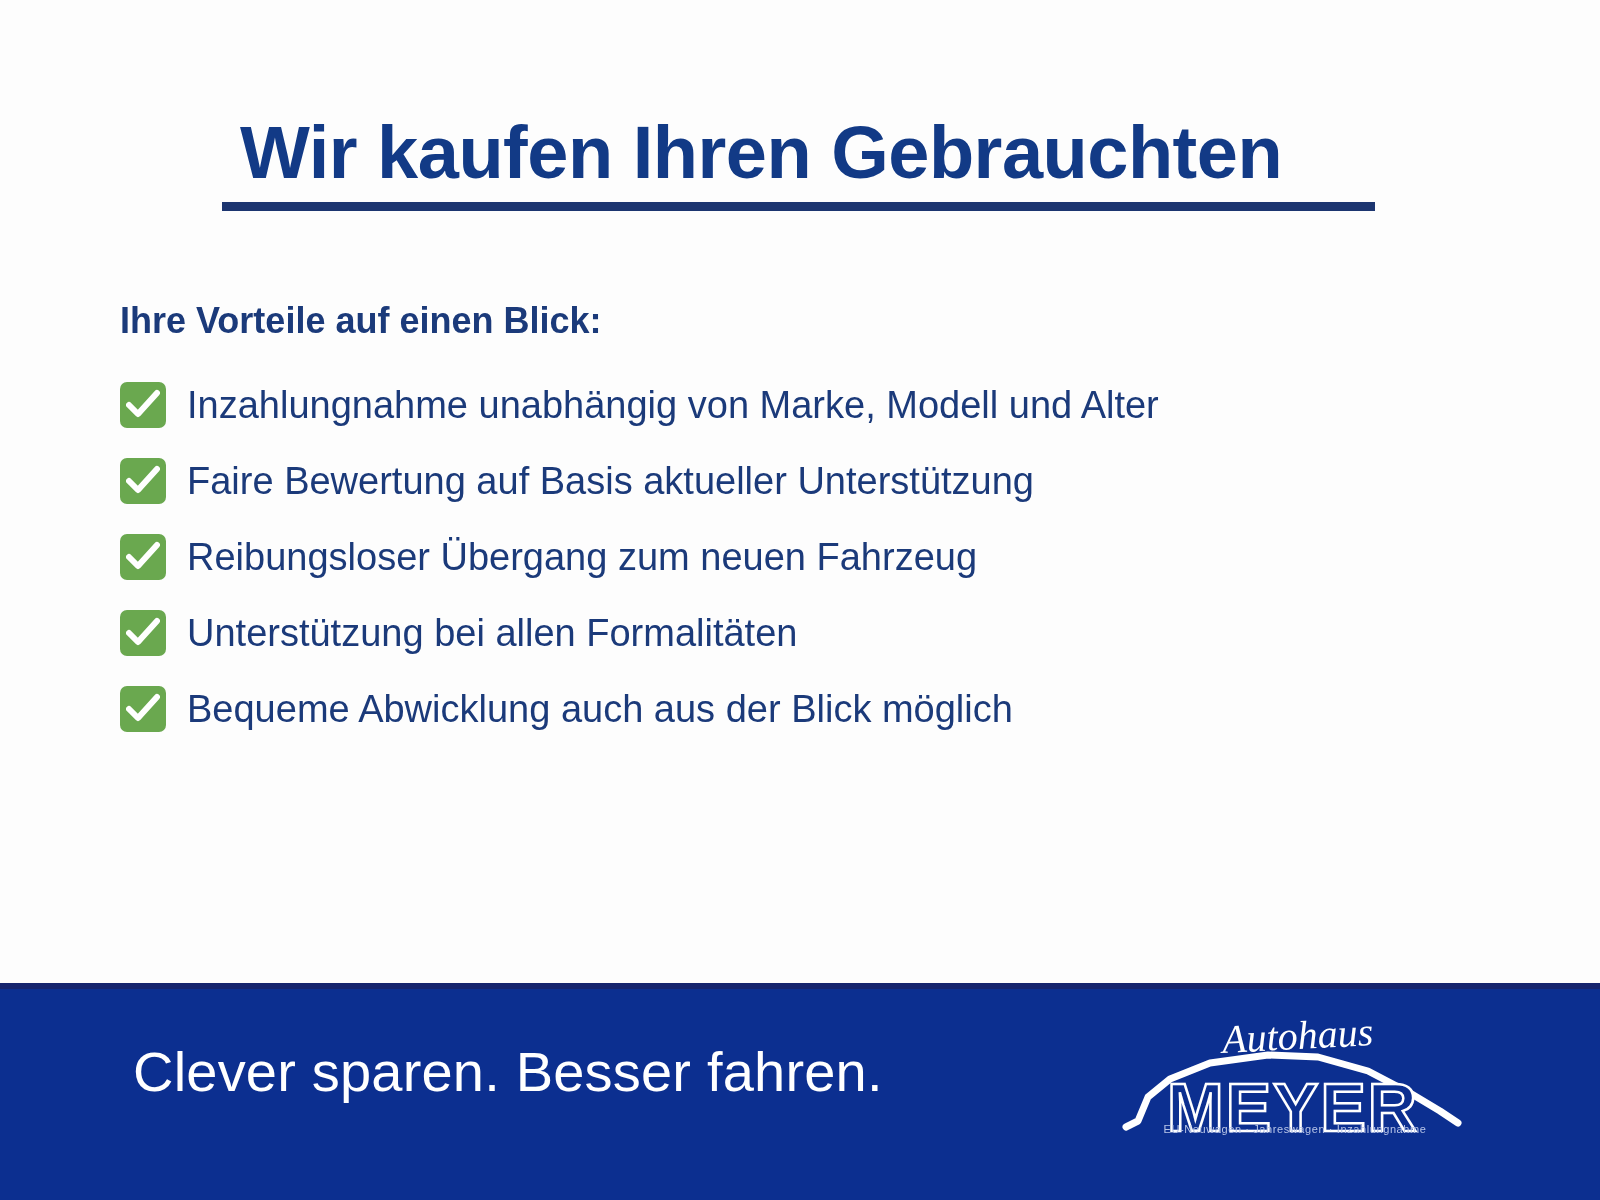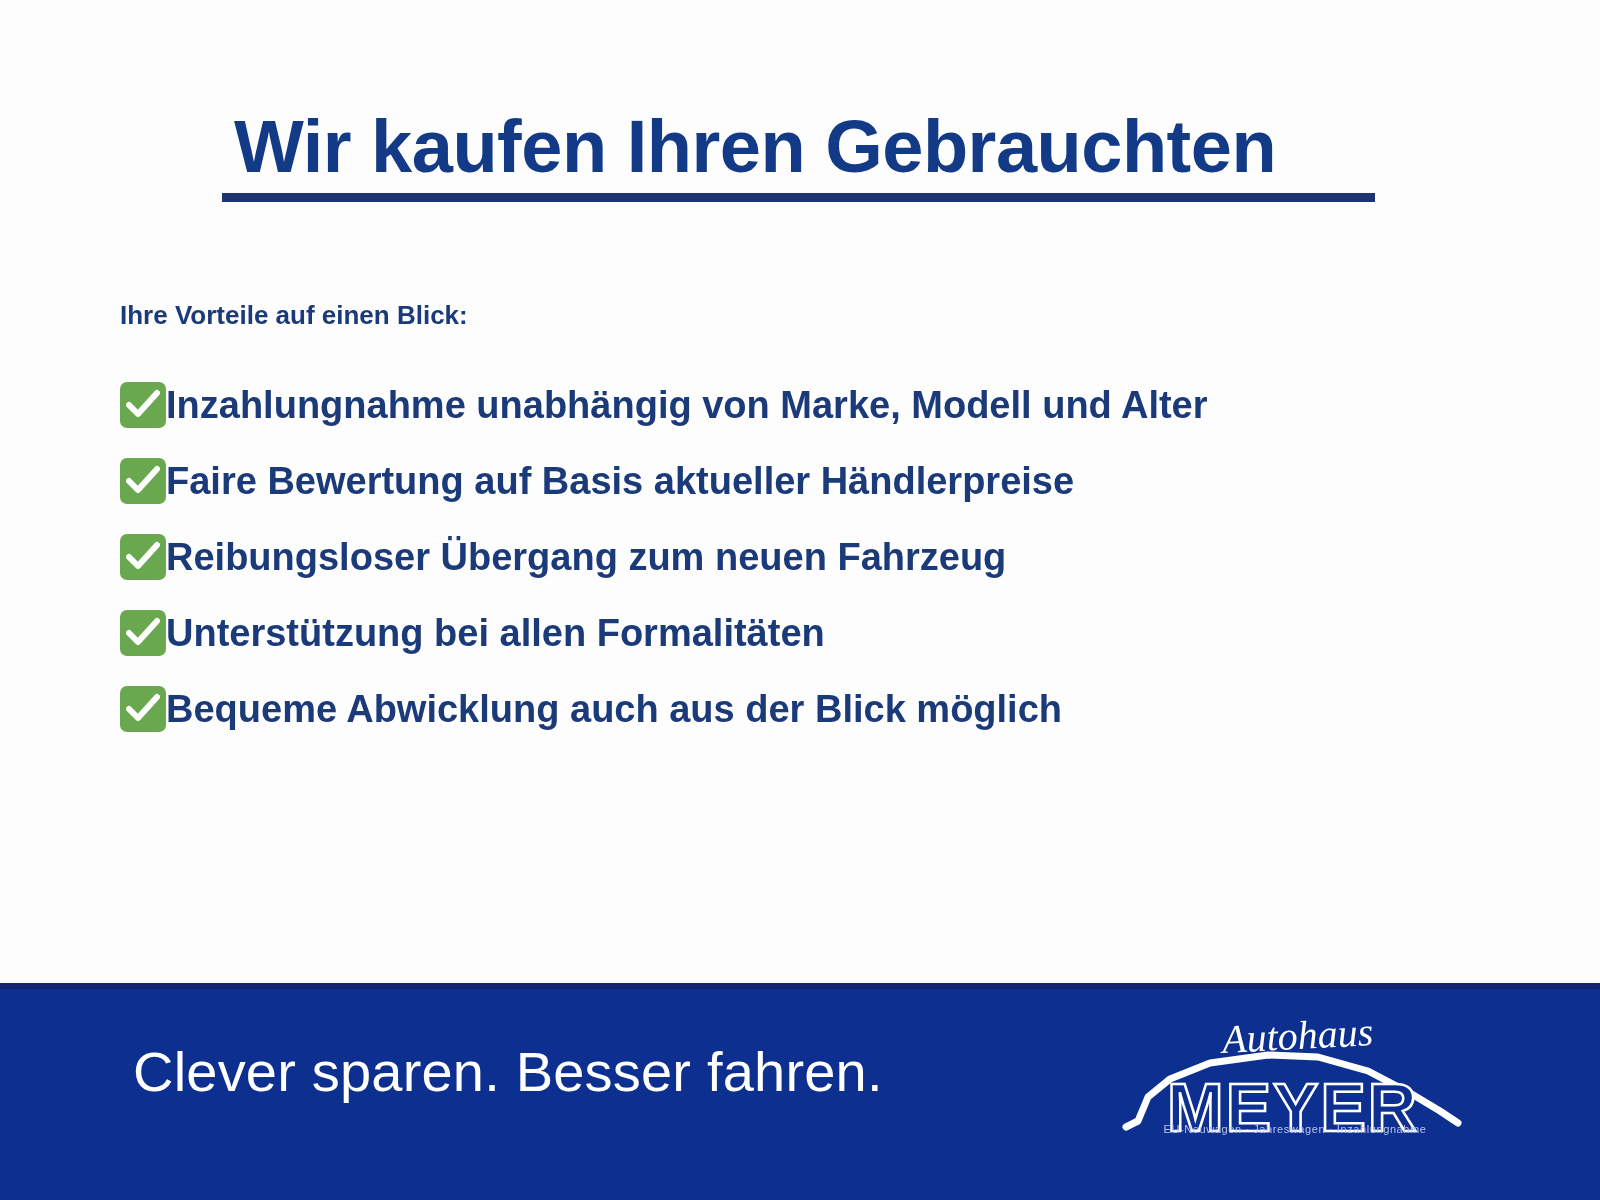--- a/index.html
+++ b/index.html
@@ -28,36 +28,36 @@
     top: 104px;
     width: 1160px;
   }
   .headline {
     font-size: 74px;
     font-weight: bold;
     line-height: 1.0;
     color: #123a86;
     letter-spacing: -0.5px;
     white-space: nowrap;
-    margin: 6px;
+    margin: 12px;
     padding: 0 0 0 6px;
   }
   .headline-rule {
     margin-top: 9px;
     height: 9px;
     width: 1153px;
     background: #1c3570;
   }
 
   
   .intro-line {
     position: absolute;
     left: 120px;
     top: 300px;
-    font-size: 26px;
+    font-size: 36px;
     font-weight: bold;
     color: #1b3a7a;
     white-space: nowrap;
   }
 
   
   .benefits {
     position: absolute;
     left: 120px;
     top: 375px;
@@ -78,22 +78,23 @@
     position: relative;
   }
   .check-box svg {
     position: absolute;
     left: 6px;
     top: 7px;
     width: 34px;
     height: 32px;
   }
   .benefit-text {
+    margin-left: 21px;
     font-size: 38px;
-    font-weight: bold;
+    font-weight: normal;
     color: #1b3a7a;
     white-space: nowrap;
     line-height: 1;
   }
 
   
   .banner {
     position: absolute;
     left: 0;
     right: 0;
@@ -178,21 +179,21 @@
       </span>
       <span class="benefit-text">Inzahlungnahme unabhängig von Marke, Modell und Alter</span>
     </div>
 
     <div class="benefit-row">
       <span class="check-box">
         <svg viewBox="0 0 34 32" aria-hidden="true">
           <path d="M3 16 L12 25 L31 4" fill="none" stroke="#ffffff" stroke-width="6" stroke-linecap="round" stroke-linejoin="round"></path>
         </svg>
       </span>
-      <span class="benefit-text">Faire Bewertung auf Basis aktueller Händlerpreise</span>
+      <span class="benefit-text">Faire Bewertung auf Basis aktueller Unterstützung</span>
     </div>
 
     <div class="benefit-row">
       <span class="check-box">
         <svg viewBox="0 0 34 32" aria-hidden="true">
           <path d="M3 16 L12 25 L31 4" fill="none" stroke="#ffffff" stroke-width="6" stroke-linecap="round" stroke-linejoin="round"></path>
         </svg>
       </span>
       <span class="benefit-text">Reibungsloser Übergang zum neuen Fahrzeug</span>
     </div>

